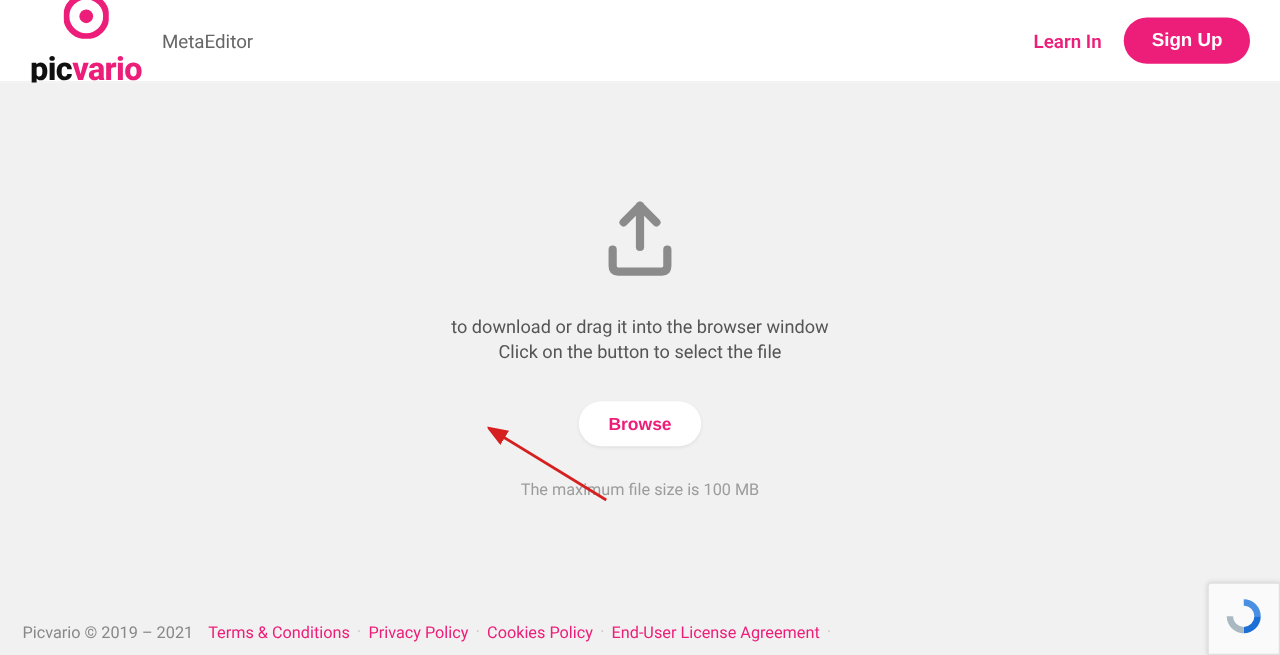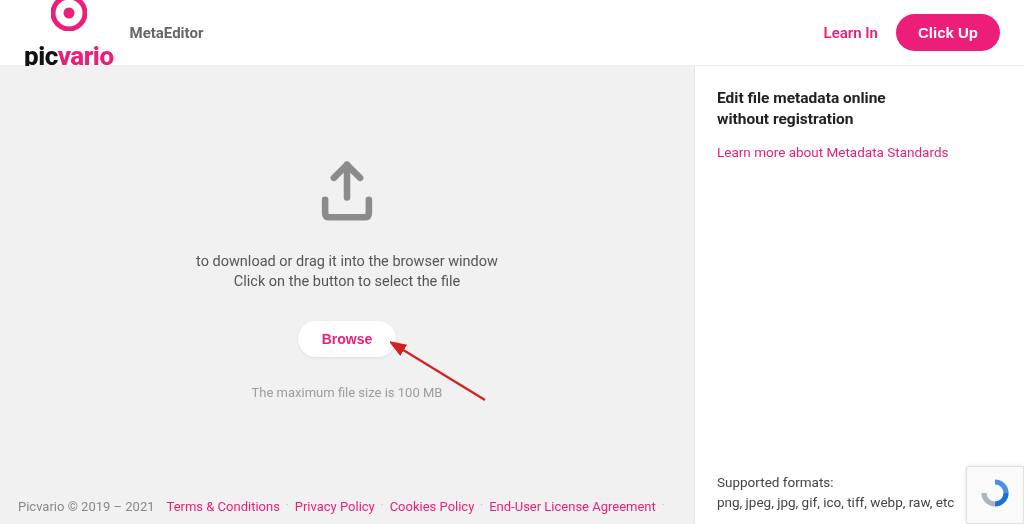--- a/index.html
+++ b/index.html
@@ -34,21 +34,21 @@
     font-size: 26px;
     font-weight: 800;
     letter-spacing: -0.5px;
   }
   .logo-pic { color: #111; }
   .logo-vario { color: #ed1e79; }
   .product-name {
     color: #666;
     font-size: 15px;
     margin-left: 16px;
-    font-weight: 700;
+    font-weight: 400;
   }
   .header-spacer { flex: 1; }
   .signin-link {
     color: #ed1e79;
     font-size: 15px;
     font-weight: 600;
     margin-right: 18px;
     cursor: pointer;
   }
   .signup-btn {
@@ -189,21 +189,21 @@
         <circle cx="18" cy="18" r="5.5" fill="#ed1e79"></circle>
       </svg>
     </span>
     <span class="logo-text">
       <span class="logo-pic">pic</span><span class="logo-vario">vario</span>
     </span>
   </div>
   <span class="product-name">MetaEditor</span>
   <div class="header-spacer"></div>
   <span class="signin-link">Learn In</span>
-  <button class="signup-btn">Click Up</button>
+  <button class="signup-btn">Sign Up</button>
 </div>
 
 <div class="body-area">
   <div class="main-panel">
     <div class="upload-block">
       <span class="upload-icon">
         <svg viewBox="0 0 64 64" width="70" height="70">
           <path d="M32 8 L32 38" stroke="#8b8b8b" stroke-width="6" stroke-linecap="round" fill="none"></path>
           <path d="M20 20 L32 8 L44 20" stroke="#8b8b8b" stroke-width="6" stroke-linecap="round" stroke-linejoin="round" fill="none"></path>
           <path d="M12 40 L12 52 Q12 56 16 56 L48 56 Q52 56 52 52 L52 40" stroke="#8b8b8b" stroke-width="6" stroke-linecap="round" fill="none"></path>
@@ -232,30 +232,20 @@
       <span class="dot">·</span>
       <a>Privacy Policy</a>
       <span class="dot">·</span>
       <a>Cookies Policy</a>
       <span class="dot">·</span>
       <a>End-User License Agreement</a>
       <span class="dot">·</span>
     </div>
   </div>
 
-  <div class="side-panel">
-    <div class="side-title">
-      <div>Edit file metadata online</div>
-      <div>without registration</div>
-    </div>
-    <span class="learn-link">Learn more about Metadata Standards</span>
-    <div class="side-spacer"></div>
-    <div class="formats-label">Supported formats:</div>
-    <div class="formats-list">png, jpeg, jpg, gif, ico, tiff, webp, raw, etc</div>
-  </div>
 </div>
 
 <div class="recaptcha-badge">
   <span>
     <svg width="34" height="34" viewBox="0 0 40 40">
       <path d="M20 4 A16 16 0 0 1 36 20 L30 20 A10 10 0 0 0 20 10 Z" fill="#4a90e2"></path>
       <path d="M36 20 A16 16 0 0 1 20 36 L20 30 A10 10 0 0 0 30 20 Z" fill="#1c6fd6"></path>
       <path d="M20 36 A16 16 0 0 1 4 20 L10 20 A10 10 0 0 0 20 30 Z" fill="#aab8c2"></path>
     </svg>
   </span>

